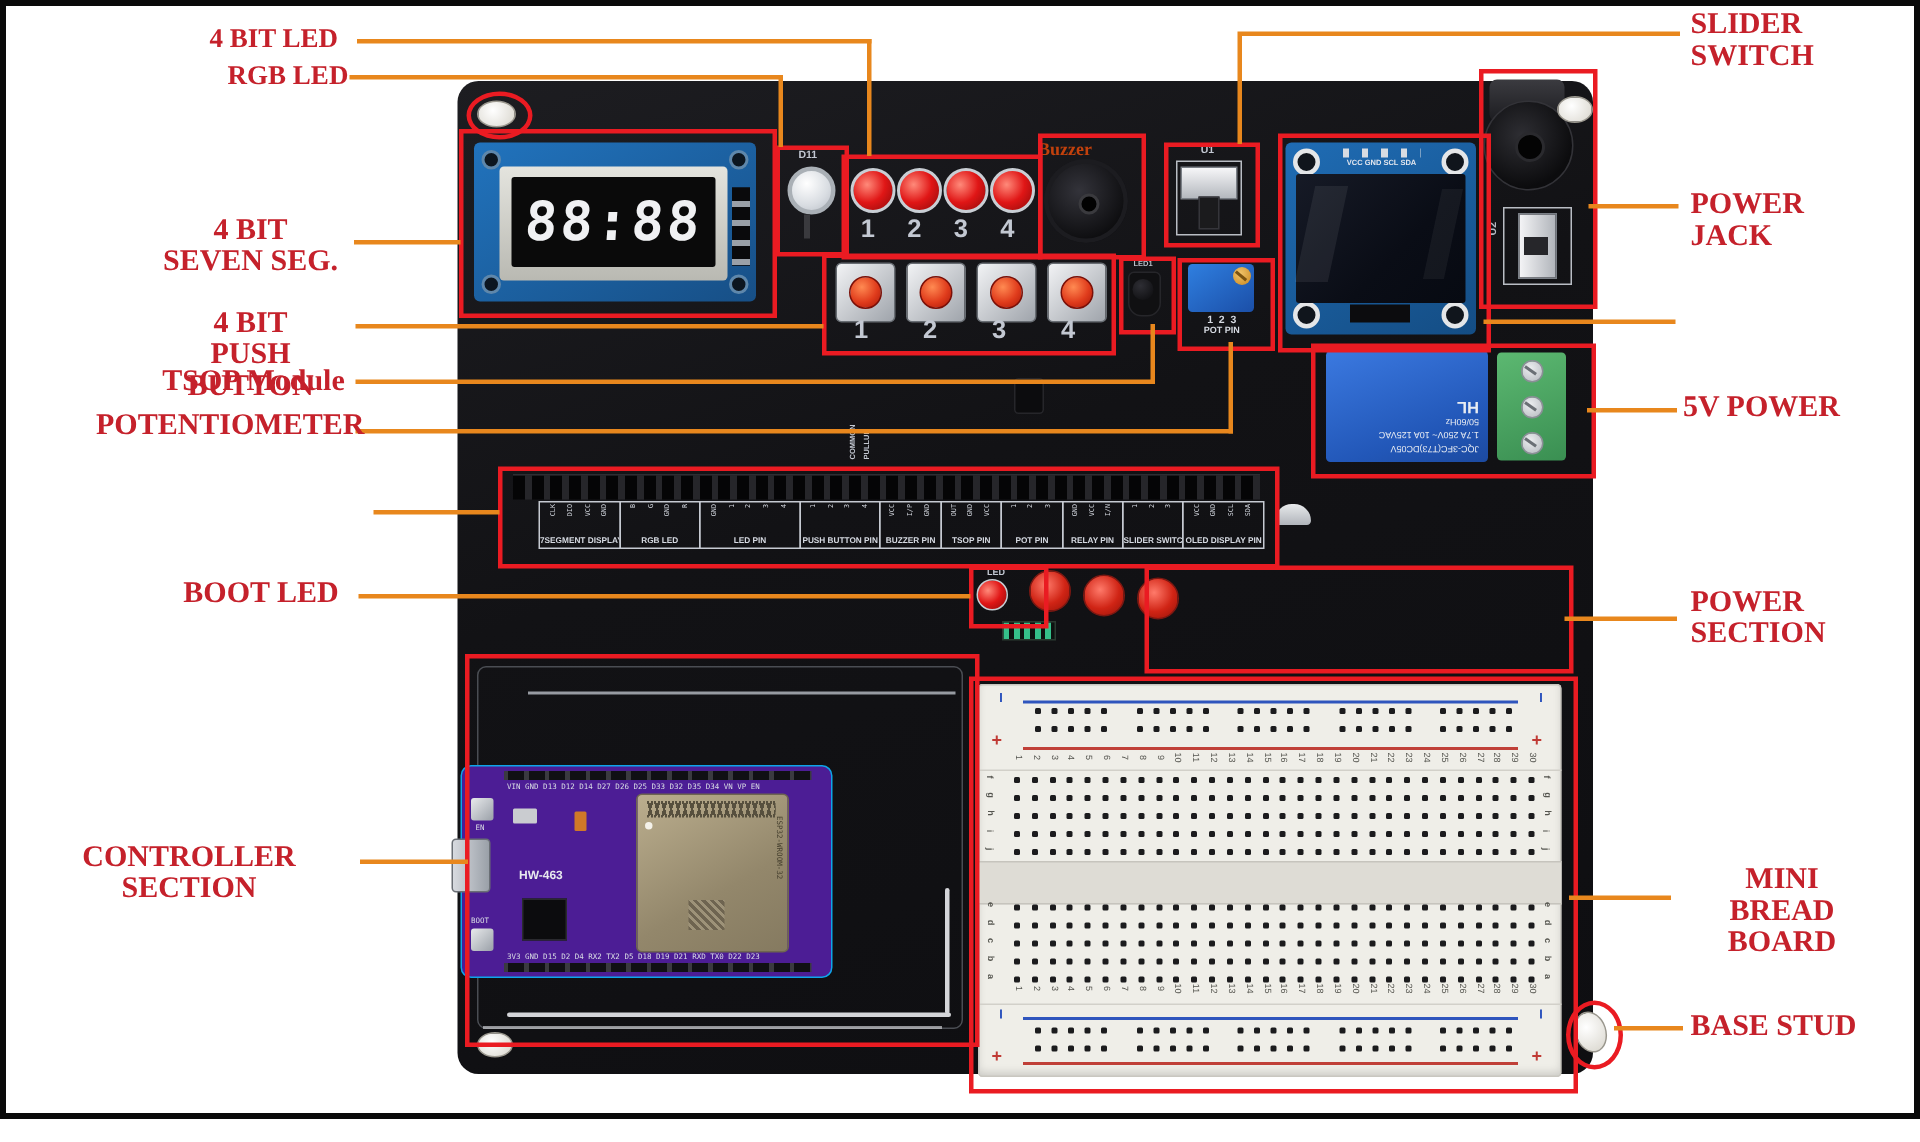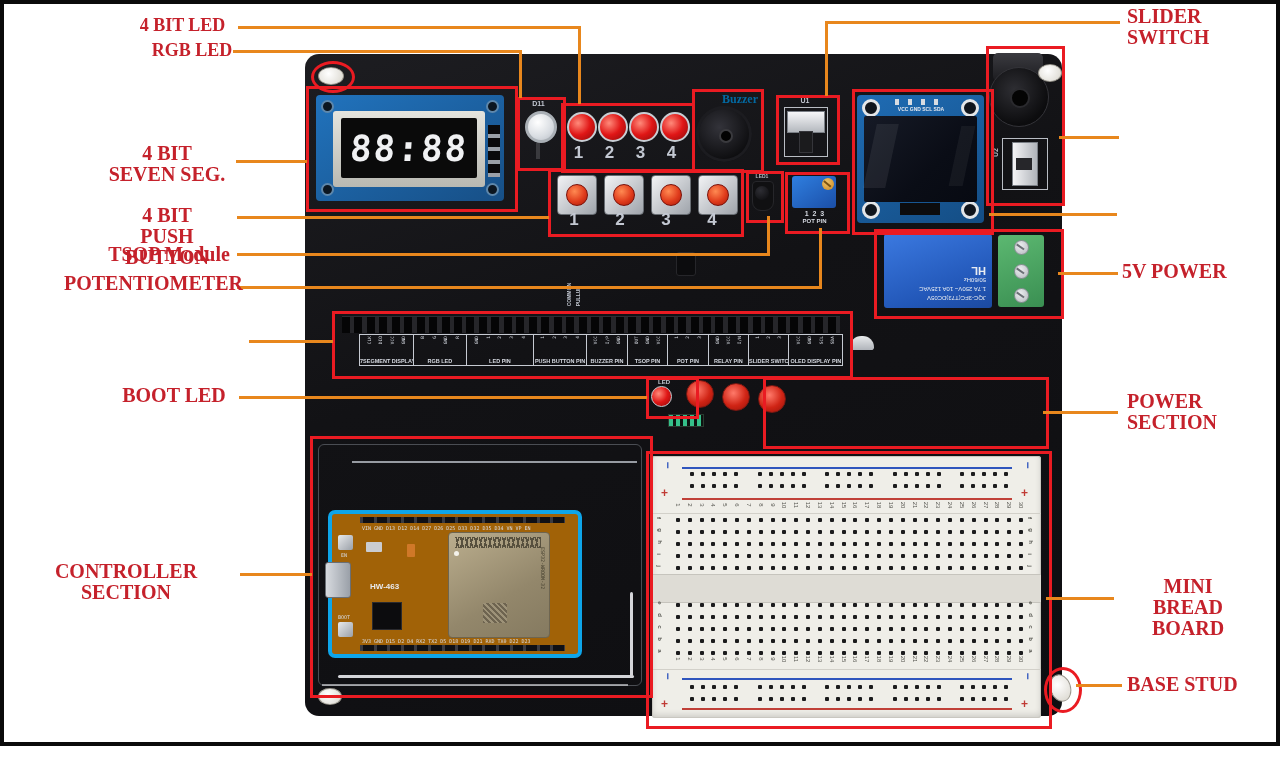--- a/index.html
+++ b/index.html
@@ -116,21 +116,21 @@
     <div id="led-numbers" style="position:absolute;left:2px;top:40px;width:124px;display:flex;justify-content:space-around;">
         <span class="num">1</span>
         <span class="num">2</span>
         <span class="num">3</span>
         <span class="num">4</span>
       </div>
   </div>
   <div class="rbox" style="left:561px;top:103px;width:128px;height:64px;"></div>
 
   <div class="comp" style="left:692px;top:89px;width:66px;height:78px;">
-    <div style="position:absolute;left:0;top:3px;width:66px;text-align:right;color:#0369a1;
+    <div style="position:absolute;left:0;top:3px;width:66px;text-align:left;color:#c2410c;
                 font:bold 12px 'Liberation Serif',serif;">Buzzer</div>
     <div class="abs" style="left:4px;top:17px;width:56px;height:56px;border-radius:50%;
                 background:radial-gradient(circle at 42% 38%,#33333a,#0c0c0e 72%);box-shadow:inset 0 0 0 3px #1c1c20;">
       <div class="abs" style="left:23px;top:23px;width:10px;height:10px;border-radius:50%;background:#020202;border:2px solid #3a3a3e;"></div>
     </div>
   </div>
   <div class="silk" style="left:712px;top:167px;font-size:7px;color:#9aa0a8;">LDS</div>
   <div class="rbox" style="left:692px;top:89px;width:66px;height:78px;"></div>
 
   <div class="comp" style="left:776px;top:95px;width:58px;height:64px;">
@@ -367,21 +367,21 @@
 
   <div class="comp" style="left:318px;top:444px;width:322px;height:240px;border:1px solid #4a4d53;border-radius:6px;"></div>
   <div class="silk" style="left:455px;top:450px;font-size:10px;color:#b9bdc6;">CN3</div>
   <div class="silk" style="left:568px;top:451px;font-size:10px;color:#b9bdc6;">CN2</div>
   <div class="comp" style="left:352px;top:461px;width:285px;height:2px;background:#b9bec6;opacity:.8;"></div>
   <div class="hdr" style="left:340px;top:464px;width:287px;height:13px;"></div>
   <div class="hdr" style="left:330px;top:484px;width:305px;height:12px;"></div>
   <div class="hdr" style="left:330px;top:498px;width:305px;height:12px;"></div>
   <div class="hdr" style="left:612px;top:520px;width:26px;height:118px;background-image:repeating-linear-gradient(0deg,#1e1e24 0 4px,#070709 4px 11px);"></div>
 
-  <div class="comp" style="left:328px;top:510px;width:246px;height:140px;background:#a16207;border:4px solid #0ea5e9;border-radius:7px;">
+  <div class="comp" style="left:307px;top:510px;width:246px;height:140px;background:#4c1d95;border:1px solid #0ea5e9;border-radius:7px;">
     <div class="pinholes" style="left:28px;top:3px;width:205px;"></div>
     <div class="esppins" style="left:30px;top:11px;">VIN GND D13 D12 D14 D27 D26 D25 D33 D32 D35 D34 VN VP EN</div>
     <div class="abs" style="left:6px;top:21px;width:15px;height:15px;background:linear-gradient(135deg,#e8eaec,#9aa0a8);border-radius:2px;"></div>
     <div class="esppins" style="left:9px;top:38px;">EN</div>
     <div class="abs" style="left:-7px;top:48px;width:24px;height:34px;background:linear-gradient(90deg,#d7dadf,#9aa0a8);border:1px solid #6a6f75;border-radius:3px;"></div>
     <div class="esppins" style="left:6px;top:100px;">BOOT</div>
     <div class="abs" style="left:6px;top:108px;width:15px;height:15px;background:linear-gradient(135deg,#e8eaec,#9aa0a8);border-radius:2px;"></div>
     <div class="silk" style="left:38px;top:68px;font-size:8px;color:#e8eaee;">HW-463</div>
     <div class="abs" style="left:40px;top:88px;width:28px;height:26px;background:#0c0c0e;border:1px solid #2a2a2e;"></div>
     <div class="abs" style="left:75px;top:30px;width:8px;height:13px;background:#d07828;border-radius:1px;"></div>
@@ -944,20 +944,22 @@
     <span>TSOP Module</span></div>
   <div class="callout" style="left:64px;top:273px;width:170px;text-align:right;">
     <span>POTENTIOMETER</span></div>
   <div class="callout" style="left:110px;top:385px;width:128px;text-align:center;">
     <span>BOOT LED</span></div>
   <div class="callout" style="left:1127px;top:6px;width:130px;">
     <span>SLIDER</span><br>
     <span>SWITCH</span></div>
   <div class="callout" style="left:14px;top:561px;width:224px;text-align:center;">
     <span>CONTROLLER SECTION</span></div>
+  <div class="callout" style="left:1127px;top:126px;width:140px;word-spacing:6px;">
+    <span>POWER JACK</span></div>
   <div class="callout" style="left:1122px;top:261px;width:120px;">
     <span>5V POWER</span></div>
   <div class="callout" style="left:1127px;top:391px;width:110px;">
     <span>POWER</span><br>
     <span>SECTION</span></div>
   <div class="callout" style="left:1118px;top:576px;width:140px;text-align:center;">
     <span>MINI</span><br>
     <span>BREAD BOARD</span></div>
   <div class="callout" style="left:1127px;top:674px;width:130px;">
     <span>BASE STUD</span></div>

